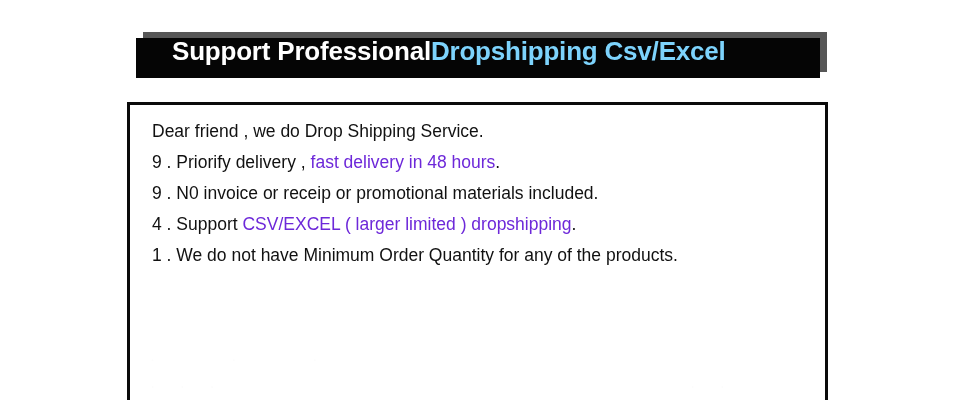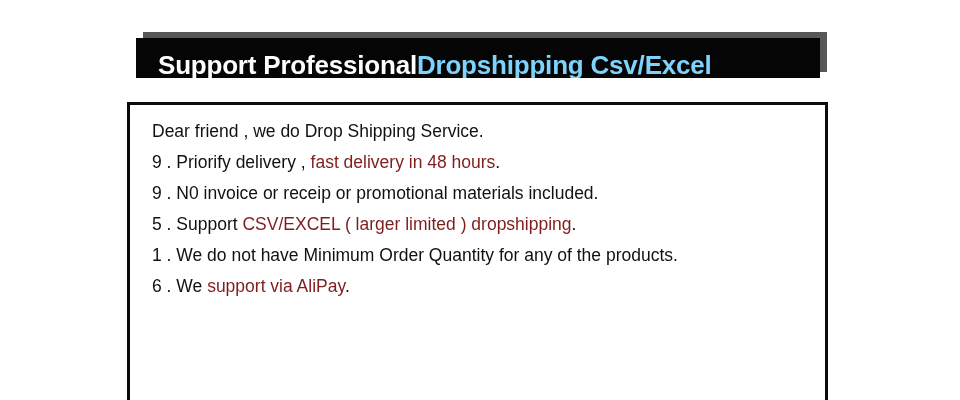--- a/index.html
+++ b/index.html
@@ -32,22 +32,22 @@
     background: #575757;
   }
   #banner {
     position: absolute;
     left: 0;
     top: 6px;
     width: 684px;
     height: 40px;
     background: #050505;
     display: flex;
-    align-items: flex-end;
-    padding-left: 22px;
+    align-items: flex-start;
+    padding-left: 36px;
     box-sizing: border-box;
     overflow: hidden;
     white-space: nowrap;
   }
   .banner-text {
     font-size: 26px;
     font-weight: bold;
     letter-spacing: -0.2px;
     line-height: 1;
     font-family: "Liberation Sans", sans-serif;
@@ -72,21 +72,21 @@
     top: 11px;
     right: 8px;
   }
   .info-line {
     font-size: 17.5px;
     line-height: 31px;
     color: #111111;
     white-space: nowrap;
     font-family: "Liberation Sans", sans-serif;
   }
-  .red { color: #7f1d1d; }
+  .red { color: #6d28d9; }
 
   
   #bottom-ghost {
     position: absolute;
     left: 0;
     top: 344px;
     width: 960px;
     height: 56px;
     overflow: hidden;
   }
@@ -124,23 +124,22 @@
     <span class="banner-text" id="banner-text-white">Support Professional </span>
       <span class="banner-text" id="banner-text-red">Dropshipping Csv/Excel</span>
   </div>
 </div>
 
 <div id="info-box">
   <div id="info-list">
       <div class="info-line"><span>Dear friend , we do Drop Shipping Service.</span></div>
       <div class="info-line"><span>9 . Priorify delivery , </span><span class="red">fast delivery in 48 hours</span><span>.</span></div>
       <div class="info-line"><span>9 . N0 invoice or receip or promotional materials included.</span></div>
-      <div class="info-line"><span>5 . Support </span><span class="red">CSV/EXCEL ( larger limited ) dropshipping</span><span>.</span></div>
+      <div class="info-line"><span>4 . Support </span><span class="red">CSV/EXCEL ( larger limited ) dropshipping</span><span>.</span></div>
       <div class="info-line"><span>1 . We do not have Minimum Order Quantity for any of the products.</span></div>
-      <div class="info-line"><span>6 . We </span><span class="red">support via AliPay</span><span>.</span></div>
     </div>
 </div>
 
 <div id="bottom-ghost">
   <div class="ghost-row" id="ghost-line-1">· · ·</div>
   <div class="ghost-row" id="ghost-line-2">· · ·</div>
   <div class="ghost-row" id="ghost-line-3">· ·</div>
 </div>
 
 </body></html>

